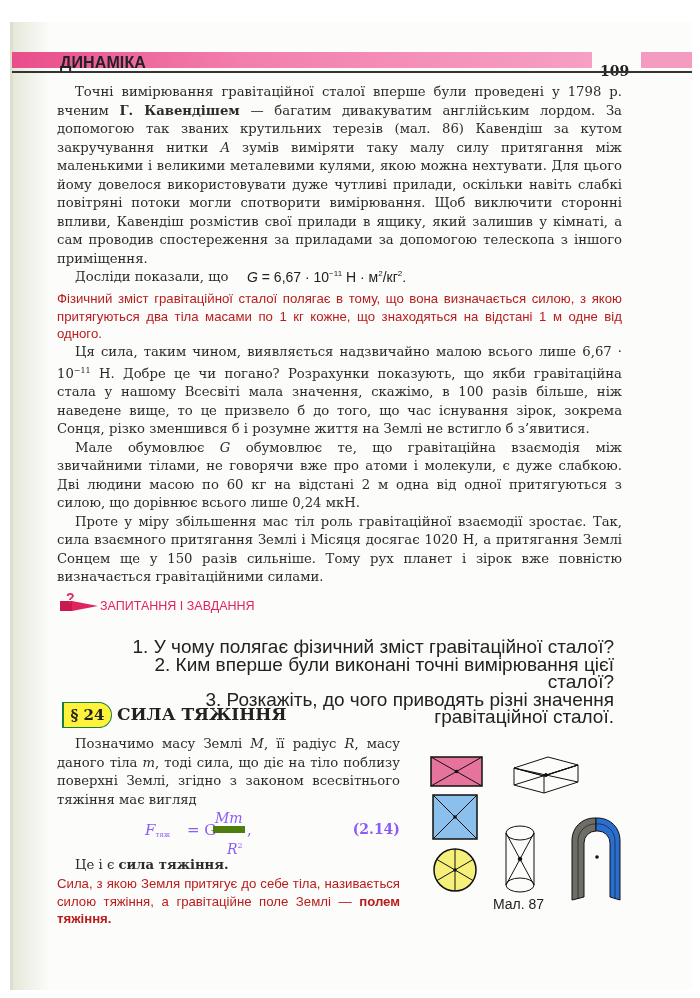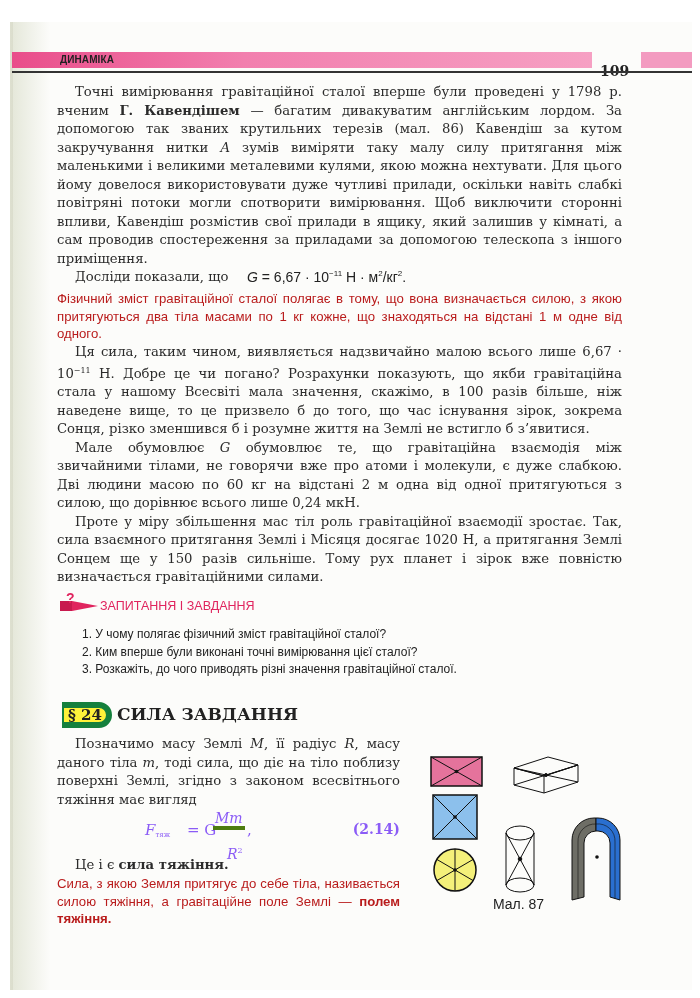--- a/index.html
+++ b/index.html
@@ -19,21 +19,21 @@
   .header-band {
     position: absolute; left: 12px; top: 52px; width: 580px; height: 16px;
     background: linear-gradient(to right, #e94d8a, #f27fae 40%, #f6a0c3);
   }
   .header-band-right {
     position: absolute; left: 641px; top: 52px; width: 51px; height: 16px;
     background: #f39bc0;
   }
   .header-title {
     position: absolute; left: 60px; top: 54px; font-family: "Liberation Sans", sans-serif;
-    font-size: 10px; font-weight: bold; color: #222; letter-spacing: 0.1px;
+    font-size: 16px; font-weight: bold; color: #222; letter-spacing: 0.1px;
   }
   .page-number {
     position: absolute; left: 600px; top: 63px; font-family: "DejaVu Serif", serif;
     font-size: 14px; font-weight: bold; color: #222;
   }
   .header-rule {
     position: absolute; left: 12px; top: 71px; width: 680px; height: 1.5px; background: #333;
   }
   .text {
     position: absolute; left: 57px; width: 565px;
@@ -52,45 +52,45 @@
     font-family: "Liberation Sans", sans-serif; font-size: 13.2px; line-height: 17.5px;
     color: #b91c1c; text-align: justify;
   }
   .qa-title {
     position: absolute; left: 100px; top: 599px;
     font-family: "Liberation Sans", sans-serif; font-size: 12.5px; color: #e0245e;
   }
   .qa-icon { position: absolute; left: 58px; top: 592px; }
   .qa-list {
     position: absolute; left: 78px; top: 622px; width: 520px;
-    font-family: "Liberation Sans", sans-serif; font-size: 12px; line-height: 17.5px; color: #222;
-    margin: 4px; padding: 0; list-style: none;
+    font-family: "Liberation Sans", sans-serif; font-size: 19px; line-height: 17.5px; color: #222;
+    margin: 16px; padding: 0; list-style: none; text-align: right;
   }
   .section-badge {
     position: absolute; left: 62px; top: 702px; width: 50px; height: 26px;
-    background: #fff23a; border: 6px solid #15803d; border-radius: 0 14px 14px 0;
+    background: #fff23a; border: 1px solid #15803d; border-radius: 0 14px 14px 0;
     border-left-width: 2px; box-sizing: border-box;
     font-family: "DejaVu Serif", serif; font-weight: bold; font-size: 15px; color: #222;
     display: flex; align-items: center; justify-content: center;
   }
   .section-title {
     position: absolute; left: 117px; top: 704px;
     font-family: "DejaVu Serif", serif; font-weight: bold; font-size: 17px; color: #222;
   }
   .text-narrow { width: 343px; }
   .formula-row {
     position: absolute; left: 145px; top: 810px; width: 255px; height: 46px;
     font-family: "DejaVu Serif", serif; color: #8b5cf6;
   }
   .formula-row .lhs { position: absolute; left: 0; top: 11px; font-size: 15px; font-style: italic; }
   .formula-row .sub { font-size: 7px; font-style: normal; vertical-align: -2px; }
   .formula-row .eq { position: absolute; left: 42px; top: 11px; font-size: 15px; }
   .formula-row .frac { position: absolute; left: 66px; top: 0; text-align: center; font-style: italic; font-size: 14px; }
   .formula-row .frac .num { display: block; padding: 0 2px; }
-  .formula-row .frac .den { display: block; border-top: 4px solid #4d7c0f; padding: 16px 2px; }
+  .formula-row .frac .den { display: block; border-top: 7px solid #4d7c0f; padding: 8px 2px; }
   .formula-row .frac sup { font-size: 8px; vertical-align: 6px; font-style: normal; }
   .formula-row .comma { position: absolute; left: 98px; top: 11px; font-size: 15px; }
   .formula-row .num-label { position: absolute; right: 0; top: 11px; font-size: 14px; font-weight: bold; }
   .figure { position: absolute; left: 420px; top: 745px; width: 215px; height: 175px; }
   .fig-caption {
     position: absolute; left: 493px; top: 896px;
     font-family: "Liberation Sans", sans-serif; font-size: 14px; color: #222;
   }
 </style>
 </head>
@@ -128,21 +128,21 @@
   <text x="8" y="11" font-family="Liberation Sans, sans-serif" font-weight="bold" font-size="14" fill="#e0245e">?</text>
 </svg>
 <div class="qa-title">ЗАПИТАННЯ І ЗАВДАННЯ</div>
 <ul class="qa-list">
   <li>1. У чому полягає фізичний зміст гравітаційної сталої?</li>
   <li>2. Ким вперше були виконані точні вимірювання цієї сталої?</li>
   <li>3. Розкажіть, до чого приводять різні значення гравітаційної сталої.</li>
 </ul>
 
 <div class="section-badge">§ 24</div>
-<div class="section-title">СИЛА ЗАВДАННЯ</div>
+<div class="section-title">СИЛА ТЯЖІННЯ</div>
 
 <div class="text text-narrow" style="top:735px;">
   <p><span>Позначимо масу Землі </span><i>M</i><span>, її радіус </span><i>R</i><span>, масу даного тіла </span><i>m</i><span>, тоді сила, що діє на тіло поблизу поверхні Землі, згідно з законом всесвітнього тяжіння має вигляд</span></p>
 </div>
 
 <div class="formula-row">
   <span class="lhs"><span>F</span><span class="sub">тяж</span></span>
   <span class="eq">= G</span>
   <span class="frac" style="left:68px;text-align:right;">
     <span class="num">Mm</span>

